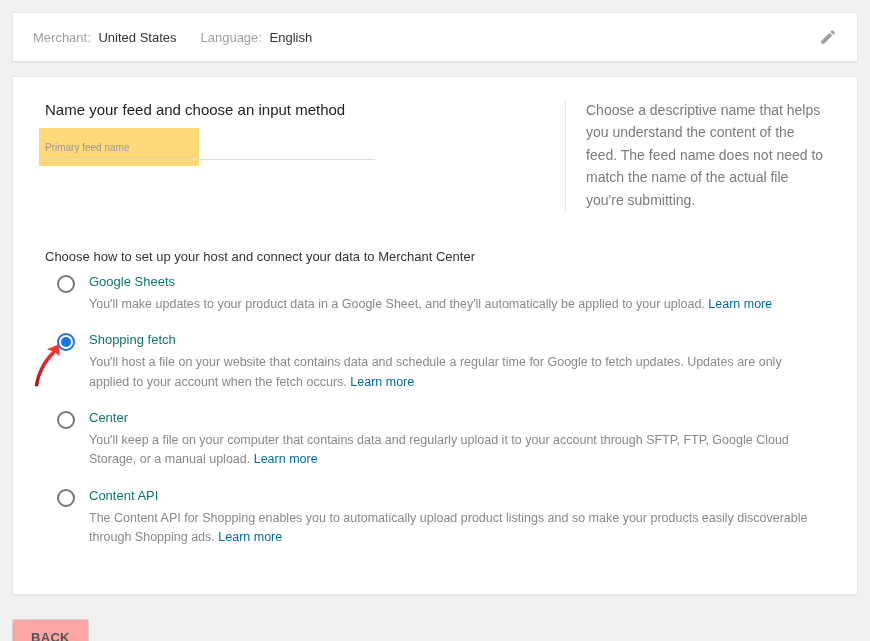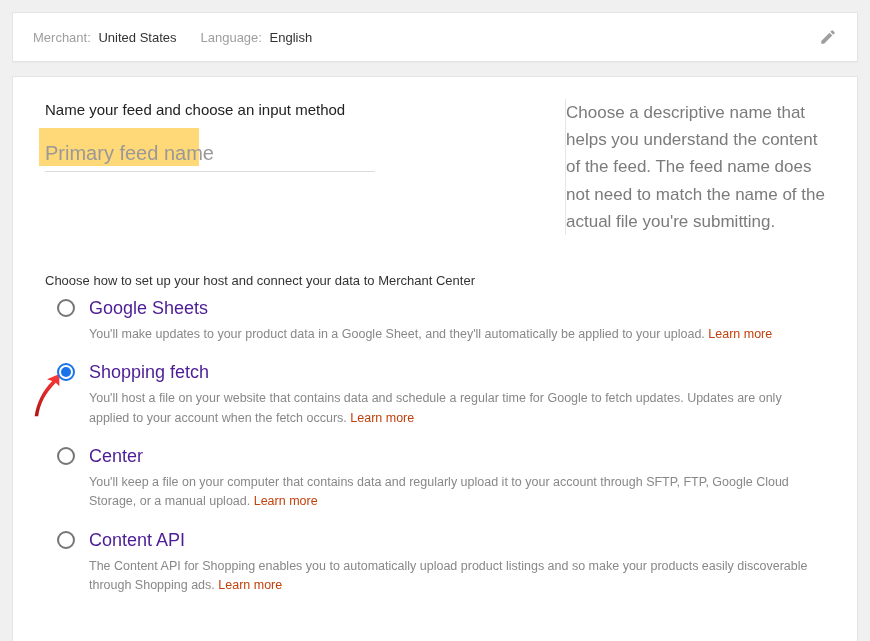--- a/index.html
+++ b/index.html
@@ -41,23 +41,24 @@
   .cols {
     display: flex;
   }
   .left {
     flex: 1;
     padding-right: 36px;
   }
   .right {
     width: 260px;
     border-left: 1px solid #e6e6e6;
+    padding-left: 20px;
     color: #7b7b7b;
     line-height: 1.6;
-    font-size: 17px;
+    font-size: 14px;
   }
   .section-title {
     font-size: 15px;
     color: #222;
     margin: 2px 0 18px 0;
   }
   .input-wrap {
     position: relative;
     width: 330px;
   }
@@ -68,21 +69,21 @@
     background: #ffd877;
     z-index: 0;
   }
   .feed-input {
     position: relative;
     z-index: 1;
     width: 100%;
     border: none;
     border-bottom: 1px solid #dcdcdc;
     background: transparent;
-    font-size: 20px;
+    font-size: 10px;
     padding: 6px 0 6px 0;
     outline: none;
     color: #ec4899;
   }
   .feed-input::placeholder { color: #999; }
 
   .subhead {
     margin: 38px 0 10px 0;
     font-size: 13px;
     color: #333;
@@ -112,28 +113,28 @@
   .radio .inner {
     position: absolute;
     top: 4px; left: 4px; right: 4px; bottom: 4px;
     border-radius: 50%;
     background: #1a73e8;
     display: none;
   }
   .radio.checked .inner { display: block; }
   .opt-body { flex: 1; }
   .opt-title {
-    color: #4c1d95; font-size: 18px;
+    color: #0f766e; font-size: 13px;
     margin-bottom: 6px;
     cursor: pointer;
   }
   .opt-desc {
     color: #888; font-size: 12.5px; line-height: 1.55;
   }
-  .link { color: #c2410c; cursor: pointer; }
+  .link { color: #0369a1; cursor: pointer; }
 
   .arrow {
     position: absolute;
     left: -28px;
     top: 12px;
     width: 36px; height: 44px;
     pointer-events: none;
   }
 
   .footer {

